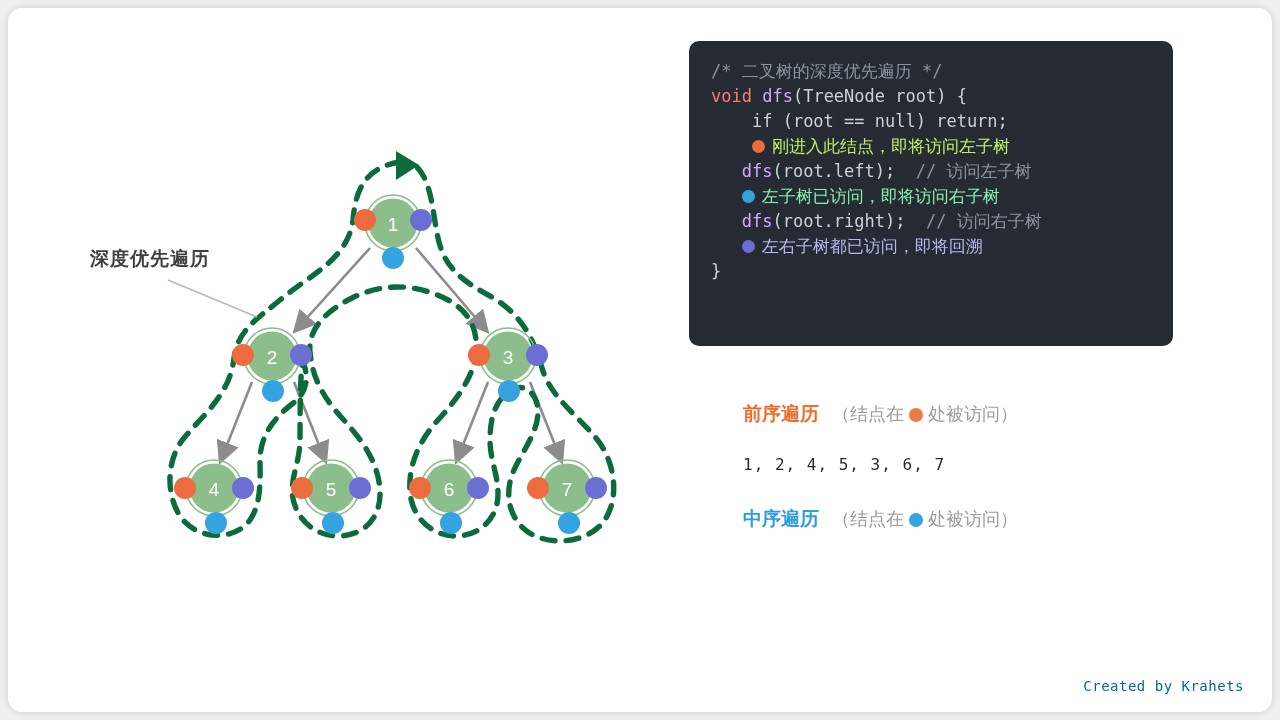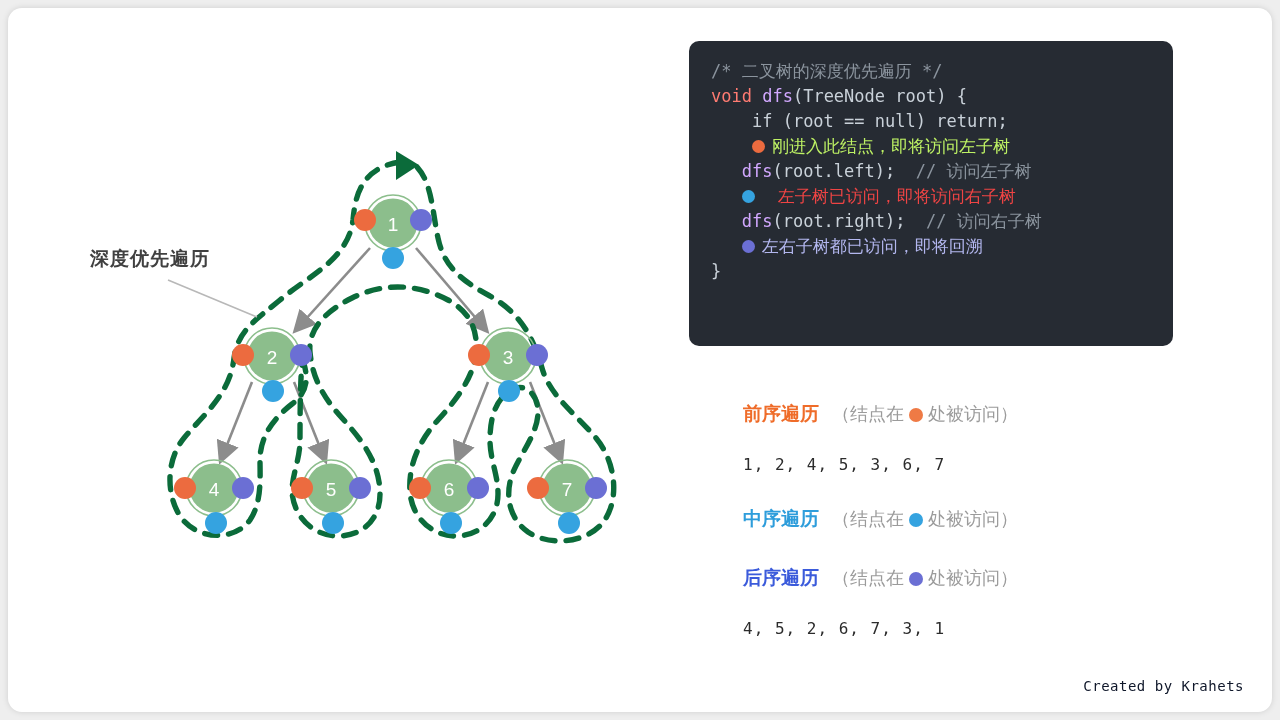--- a/index.html
+++ b/index.html
@@ -30,21 +30,21 @@
     font-family:"DejaVu Sans Mono","Liberation Mono",monospace;
     font-size:17px;line-height:25px;
     color:#c9d1d9;white-space:pre;
   }
   .c-comment{color:#8b949e;}
   .c-kw{color:#ff7b72;}
   .c-fn{color:#d2a8ff;}
   .c-pl{color:#c9d1d9;}
   .ann{display:inline-block;}
   .ann-o{color:#bef264;}
-  .ann-b{color:#ef4444;margin-left:16px;}
+  .ann-b{color:#86efac;}
   .ann-p{color:#b3b7ef;}
   .cdot{
     display:inline-block;width:13px;height:13px;border-radius:50%;
     vertical-align:-1px;margin-right:7px;
   }
   .cdot.o{background:#ec6b3f;}
   .cdot.b{background:#35a3e0;}
   .cdot.p{background:#6b6fd4;}
   
   #results{position:absolute;left:735px;top:378px;width:440px;}
@@ -66,21 +66,21 @@
   .rdot.b{background:#35a3e0;}
   .rdot.p{background:#6b6fd4;}
   .res-seq{
     font-family:"DejaVu Sans Mono","Liberation Mono",monospace;
     font-size:16px;color:#2c2c2c;line-height:46px;letter-spacing:1px;
   }
   
   #credit{
     position:absolute;right:28px;bottom:18px;
     font-family:"DejaVu Sans Mono","Liberation Mono",monospace;
-    font-size:14px;color:#0f172a;letter-spacing:.5px;
+    font-size:14px;color:#0369a1;letter-spacing:.5px;
   }
 </style>
 </head>
 <body>
 
 <div id="card">
 
   <div id="diagram">
     <svg width="680" height="704" viewBox="0 0 680 704">
       <defs>
@@ -223,21 +223,17 @@
 
     <div class="res-group">
       <div class="res-head"><span class="name-pre">前序遍历</span><span class="res-note">（结点在</span><span class="rdot o"></span><span class="res-note" style="margin-left:0">处被访问）</span></div>
       <div class="res-seq">1,  2,  4,  5,  3,  6,  7</div>
     </div>
 
     <div class="res-group">
       <div class="res-head"><span class="name-in">中序遍历</span><span class="res-note">（结点在</span><span class="rdot b"></span><span class="res-note" style="margin-left:0">处被访问）</span></div>
     </div>
 
-    <div class="res-group">
-      <div class="res-head"><span class="name-post">后序遍历</span><span class="res-note">（结点在</span><span class="rdot p"></span><span class="res-note" style="margin-left:0">处被访问）</span></div>
-      <div class="res-seq">4,  5,  2,  6,  7,  3,  1</div>
-    </div>
 
   </div>
 
   <div id="credit">Created by Krahets</div>
 </div>
 
 </body></html>

